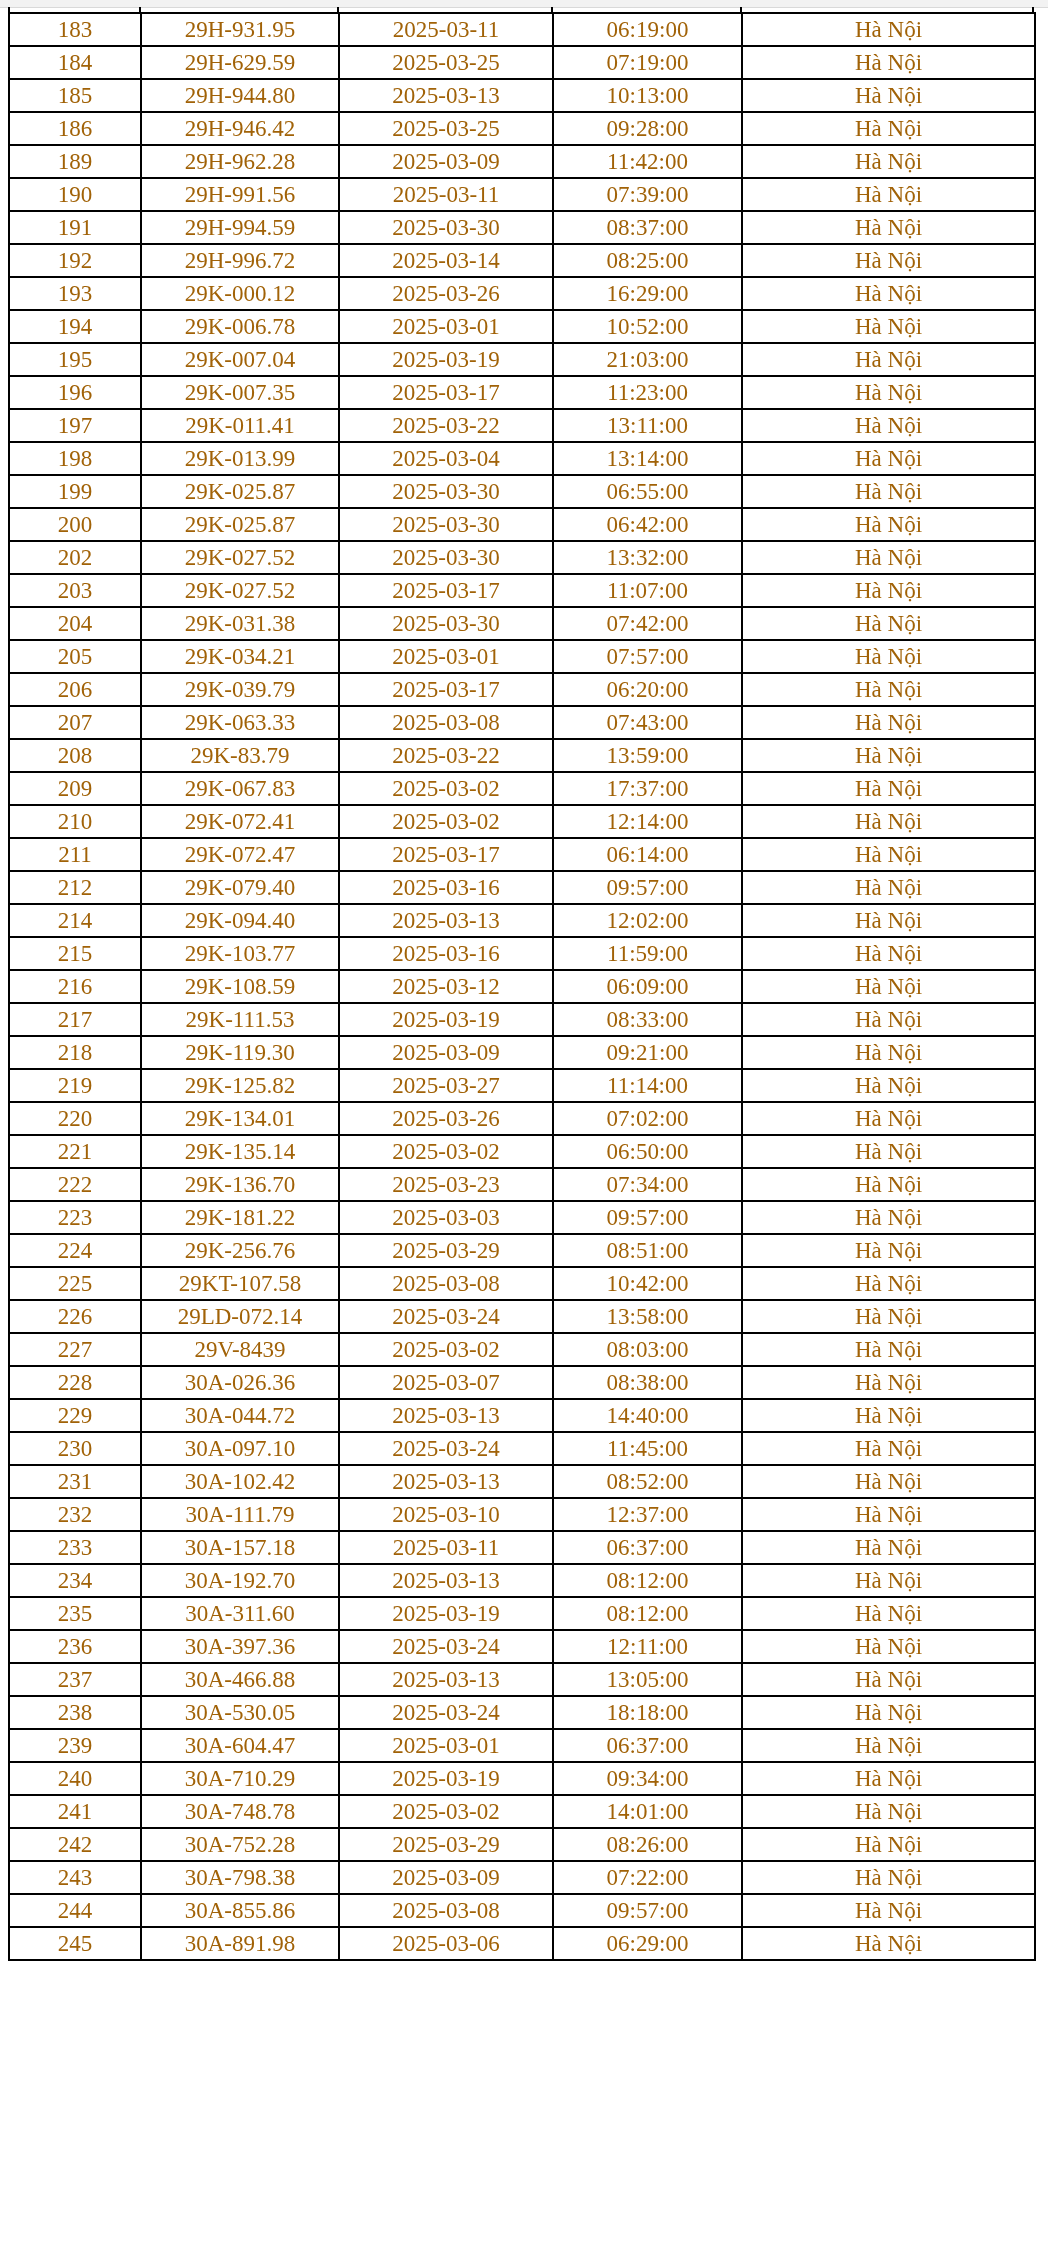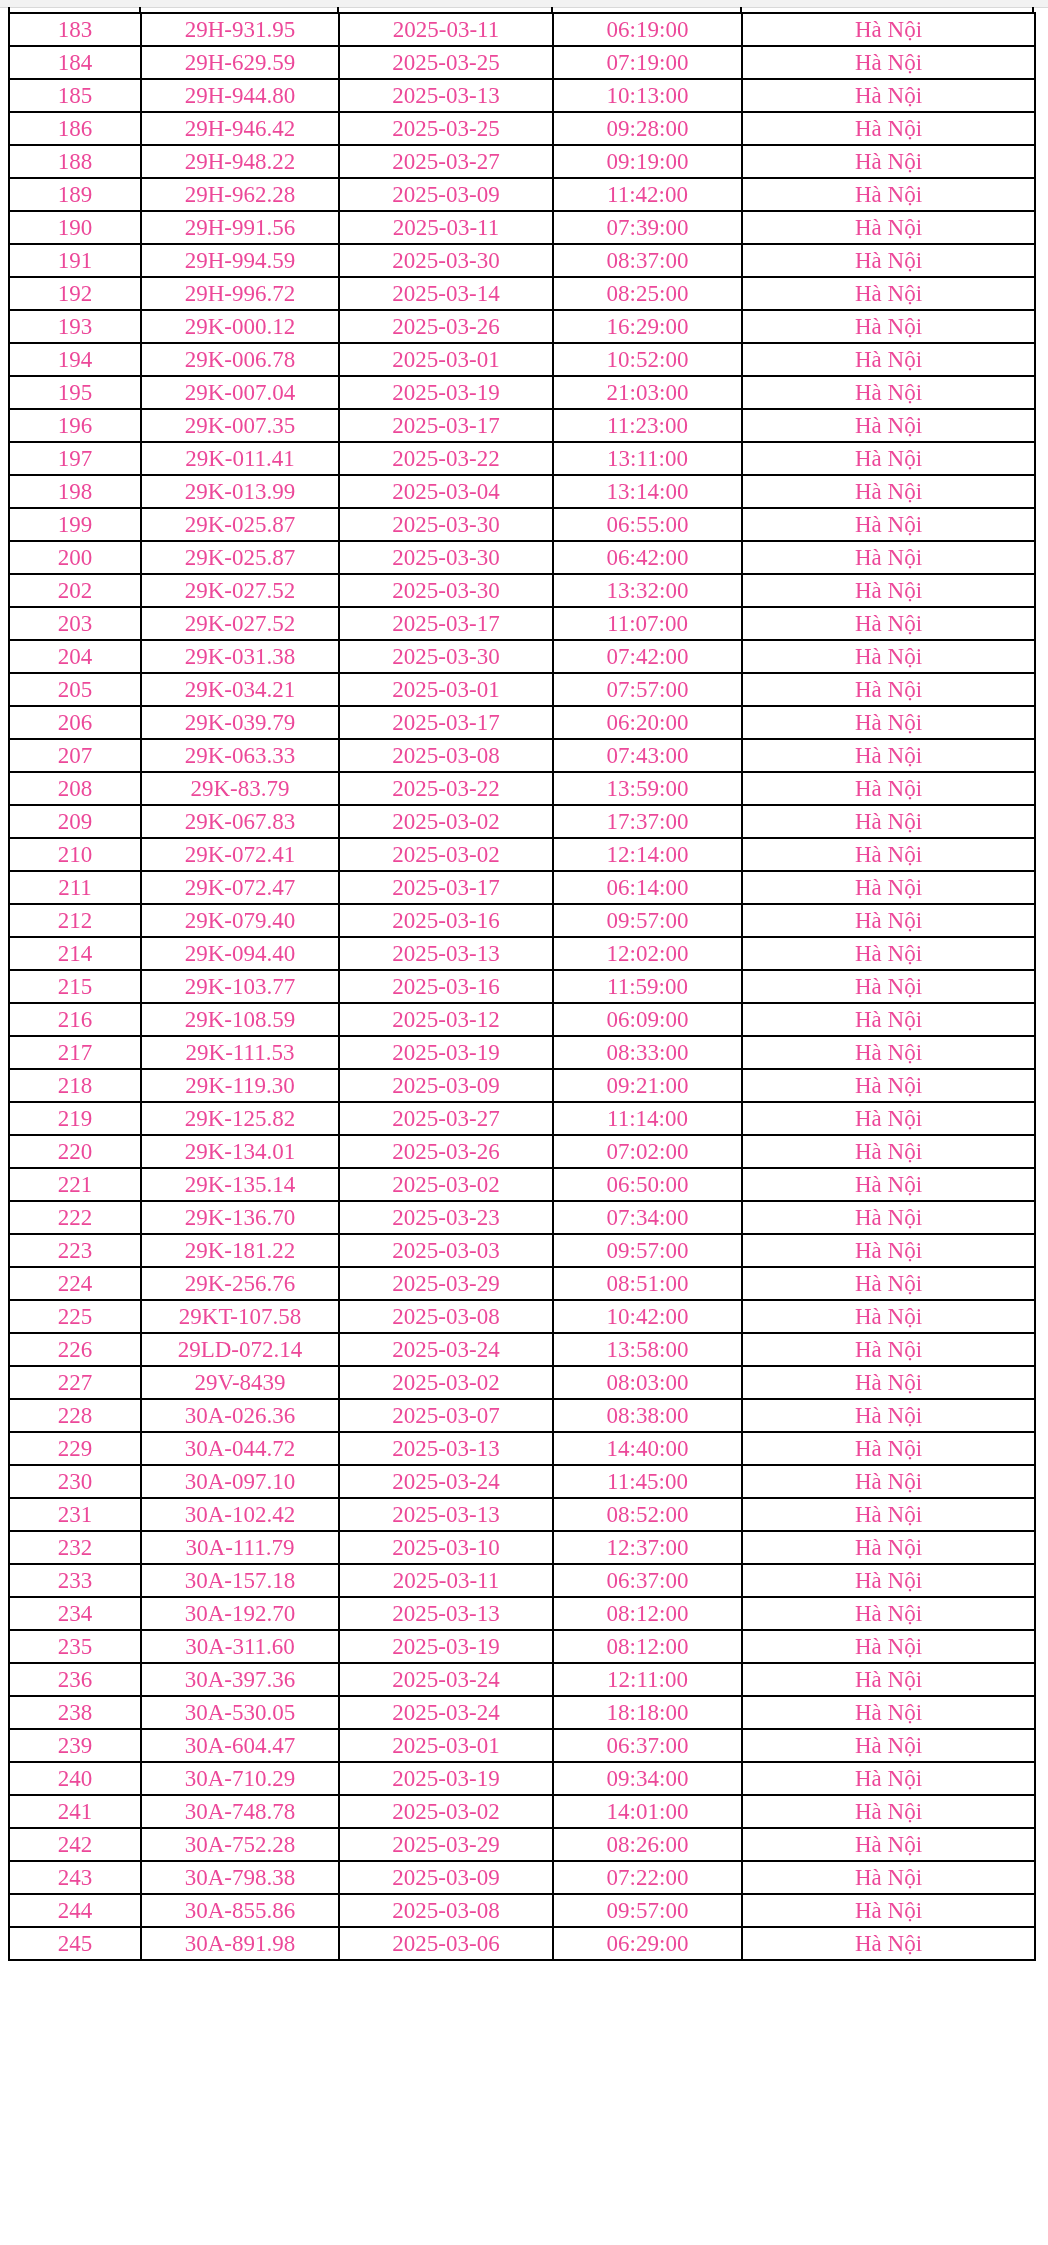--- a/index.html
+++ b/index.html
@@ -7,21 +7,21 @@
     .top-strip { position: absolute; left: 0; top: 0; width: 1048px; height: 7px; background: #f2f2f2; border-bottom: 1px solid #d9d9d9; }
     .stub { position: absolute; left: 8px; top: 7px; width: 1026px; height: 6px; }
     .stub span { position: absolute; top: 0; height: 6px; border-left: 2px solid #000; }
     table.plates {
       position: absolute; left: 8px; top: 12px;
       border-collapse: collapse;
       table-layout: fixed;
       width: 1026px;
       font-family: "Liberation Serif", "DejaVu Serif", serif;
       font-size: 23px;
-      color: #ec4899;
+      color: #a16207;
     }
     table.plates td {
       border: 2.5px solid #000;
       height: 31px;
       padding: 0;
       text-align: center;
       vertical-align: middle;
       line-height: 31px;
       white-space: nowrap;
       overflow: hidden;
@@ -77,27 +77,20 @@
         <td>Hà Nội</td>
       </tr>
       <tr>
         <td>186</td>
         <td>29H-946.42</td>
         <td>2025-03-25</td>
         <td>09:28:00</td>
         <td>Hà Nội</td>
       </tr>
       <tr>
-        <td>188</td>
-        <td>29H-948.22</td>
-        <td>2025-03-27</td>
-        <td>09:19:00</td>
-        <td>Hà Nội</td>
-      </tr>
-      <tr>
         <td>189</td>
         <td>29H-962.28</td>
         <td>2025-03-09</td>
         <td>11:42:00</td>
         <td>Hà Nội</td>
       </tr>
       <tr>
         <td>190</td>
         <td>29H-991.56</td>
         <td>2025-03-11</td>
@@ -403,20 +396,27 @@
         <td>30A-311.60</td>
         <td>2025-03-19</td>
         <td>08:12:00</td>
         <td>Hà Nội</td>
       </tr>
       <tr>
         <td>236</td>
         <td>30A-397.36</td>
         <td>2025-03-24</td>
         <td>12:11:00</td>
+        <td>Hà Nội</td>
+      </tr>
+      <tr>
+        <td>237</td>
+        <td>30A-466.88</td>
+        <td>2025-03-13</td>
+        <td>13:05:00</td>
         <td>Hà Nội</td>
       </tr>
       <tr>
         <td>238</td>
         <td>30A-530.05</td>
         <td>2025-03-24</td>
         <td>18:18:00</td>
         <td>Hà Nội</td>
       </tr>
       <tr>

